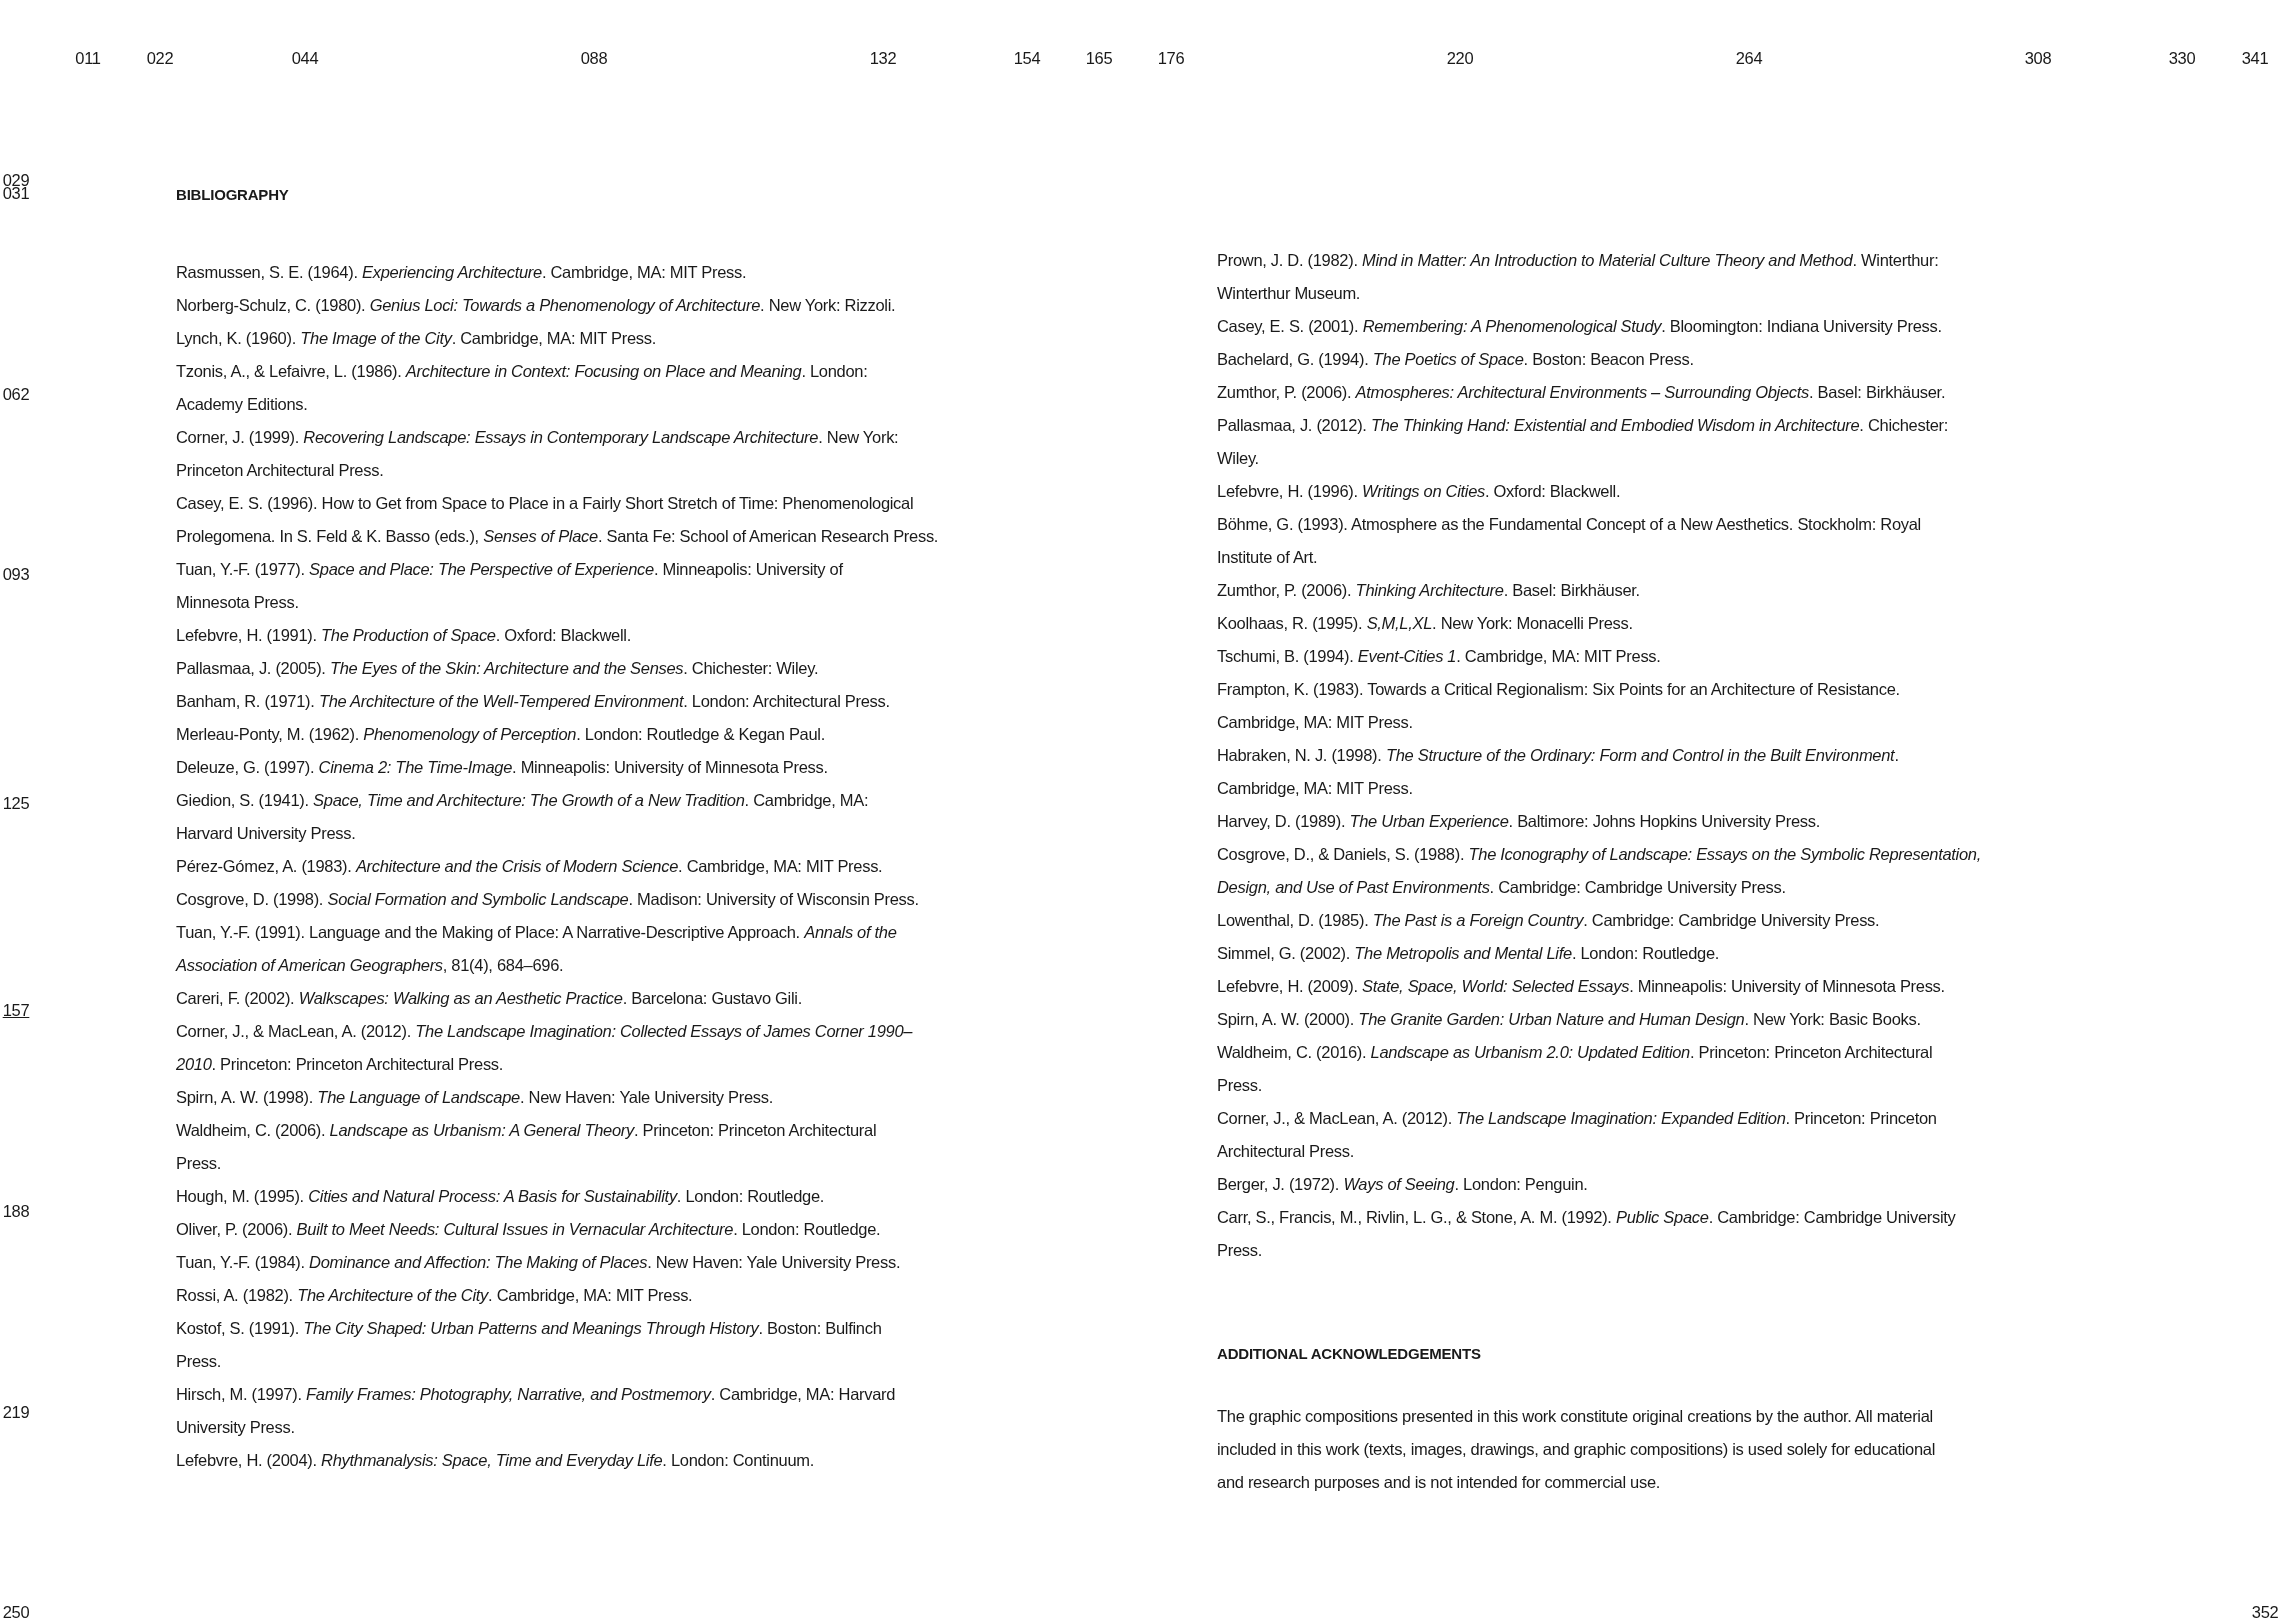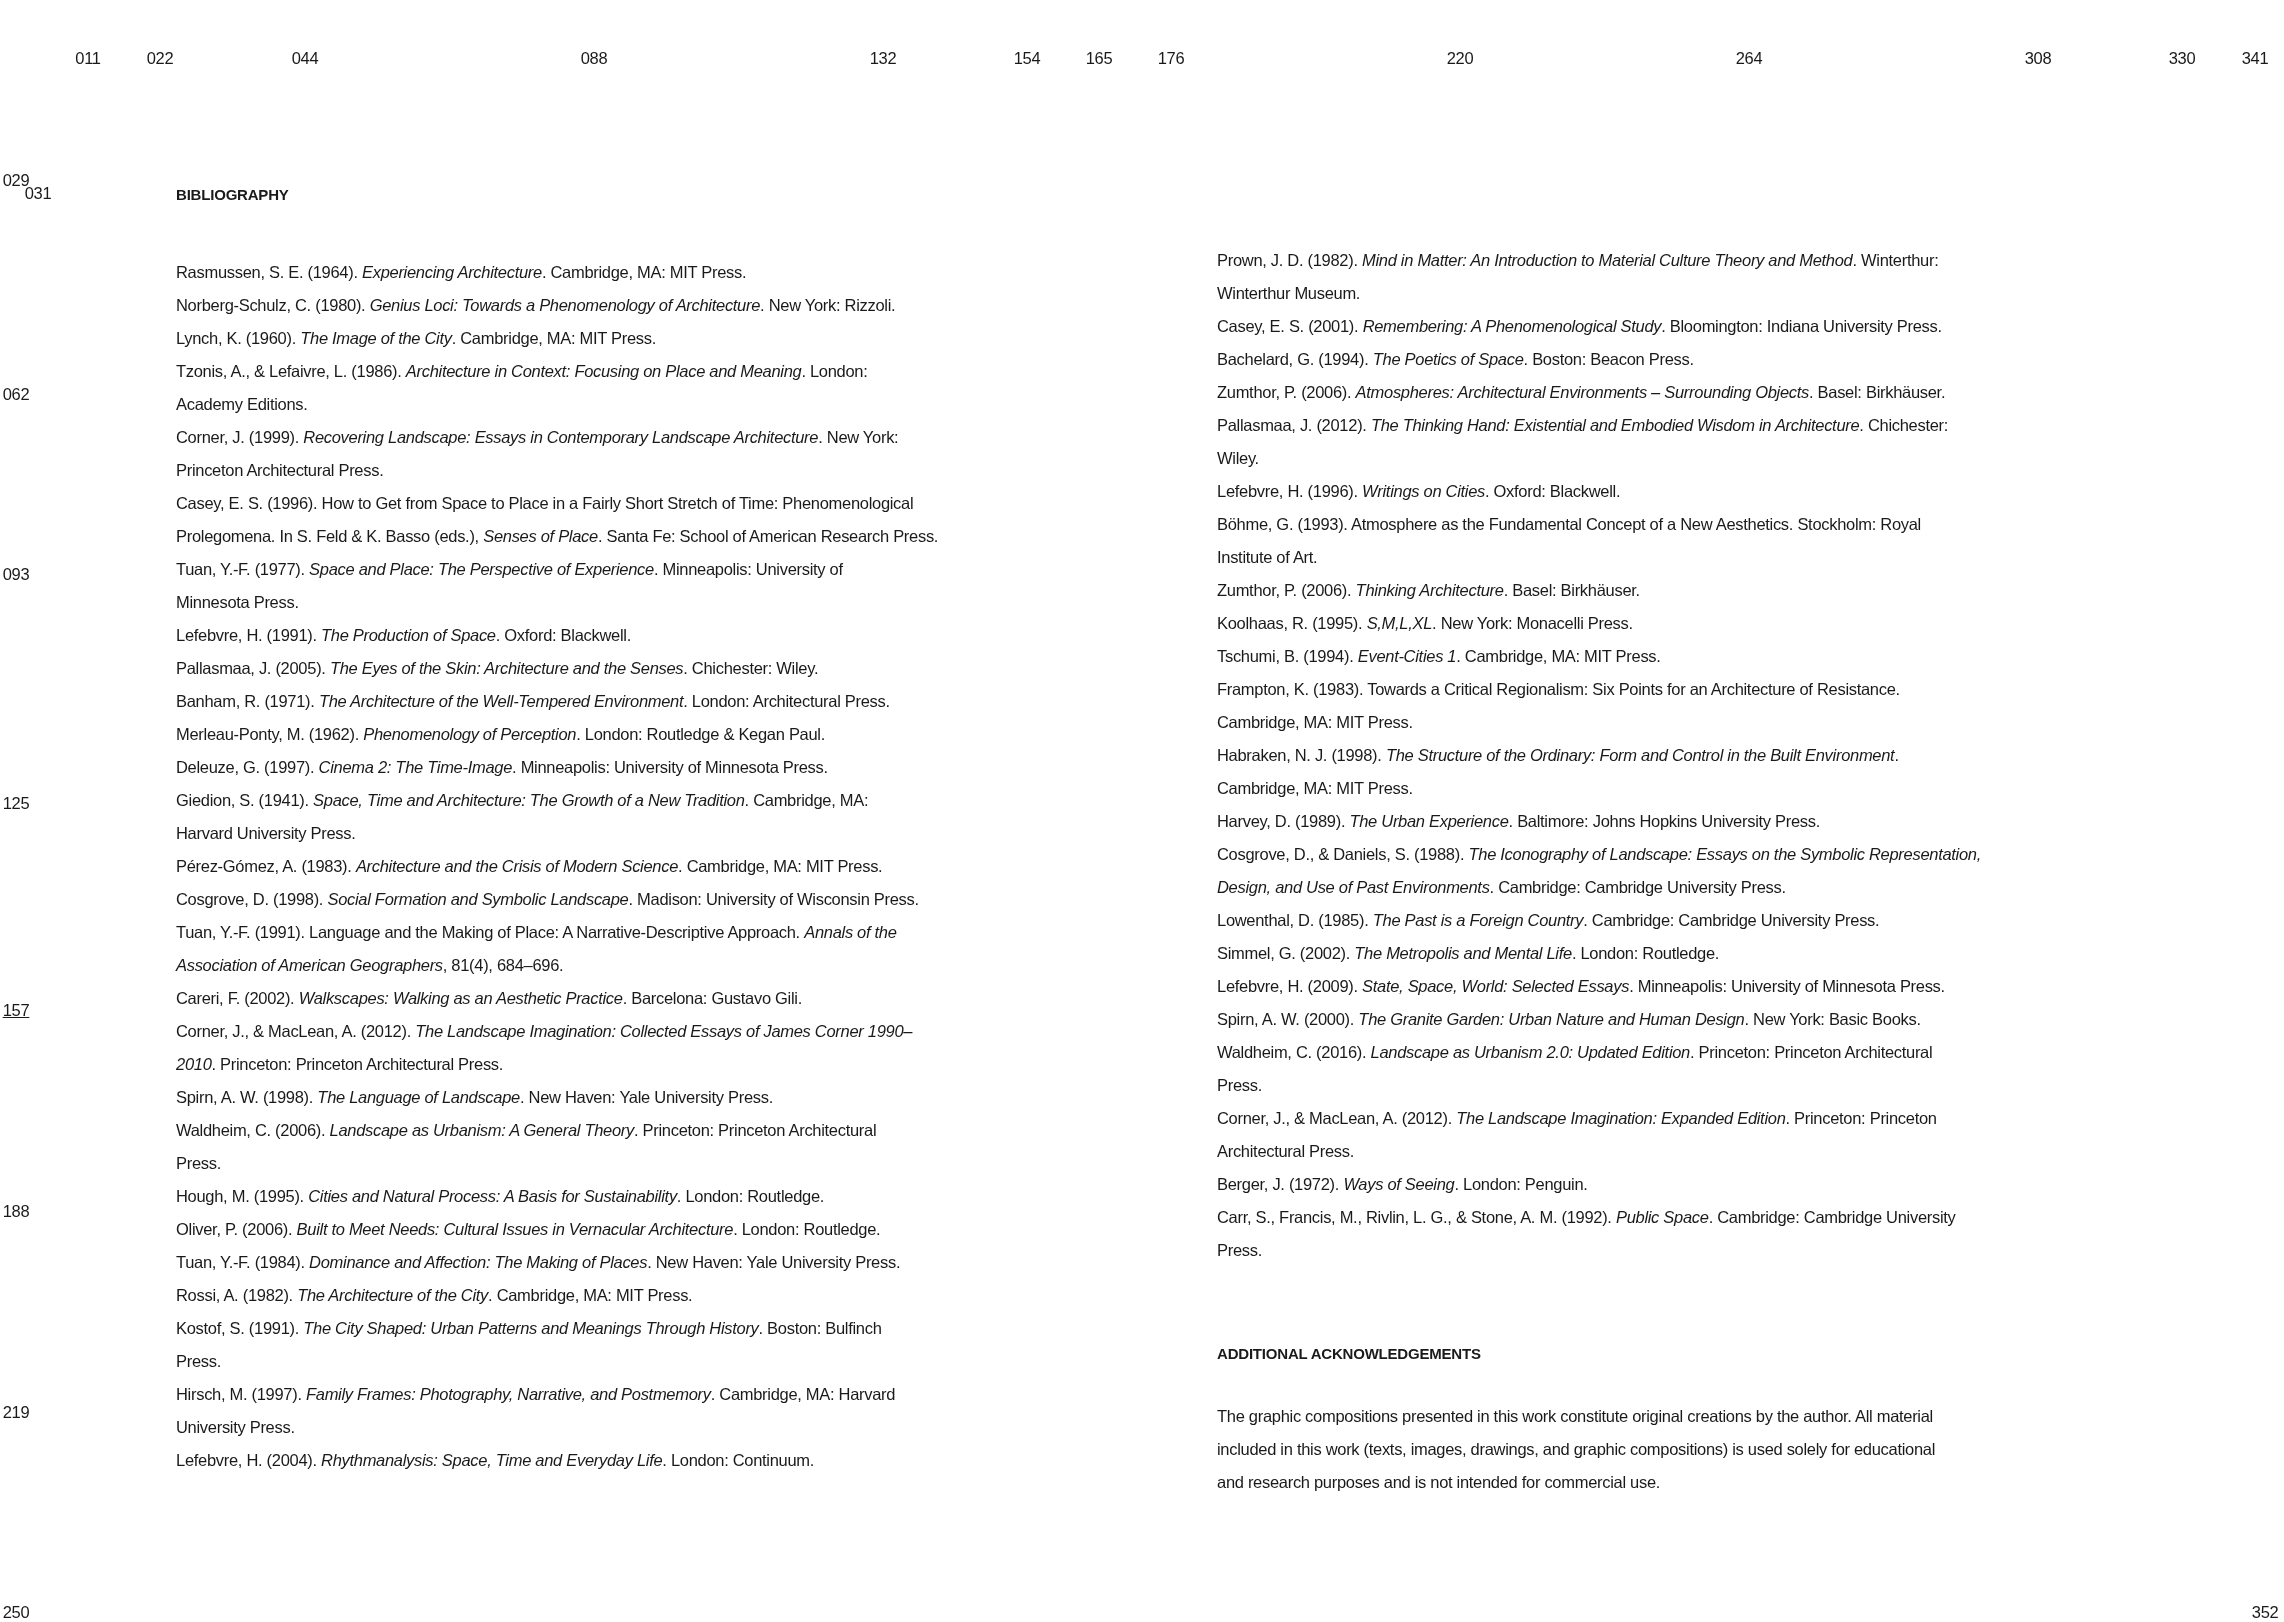--- a/index.html
+++ b/index.html
@@ -85,21 +85,21 @@
       <span class="ruler-mark" style="left: 1099px;">165</span>
       <span class="ruler-mark" style="left: 1171px;">176</span>
       <span class="ruler-mark" style="left: 1460px;">220</span>
       <span class="ruler-mark" style="left: 1749px;">264</span>
       <span class="ruler-mark" style="left: 2038px;">308</span>
       <span class="ruler-mark" style="left: 2182px;">330</span>
       <span class="ruler-mark" style="left: 2255px;">341</span>
     </div>
   <div class="ruler-left">
       <span class="ruler-mark" style="top: 180px;">029</span>
-      <span class="ruler-mark" style="top: 193px; margin-left: 22px;">031</span>
+      <span class="ruler-mark" style="top: 193px;">031</span>
       <span class="ruler-mark" style="top: 394px;">062</span>
       <span class="ruler-mark" style="top: 574px;">093</span>
       <span class="ruler-mark" style="top: 803px;">125</span>
       <span class="ruler-mark" style="top: 1010px; text-decoration: underline;">157</span>
       <span class="ruler-mark" style="top: 1211px;">188</span>
       <span class="ruler-mark" style="top: 1412px;">219</span>
     </div>
 
   <div class="corner bl">250</div>
   <div class="corner br">352</div>

